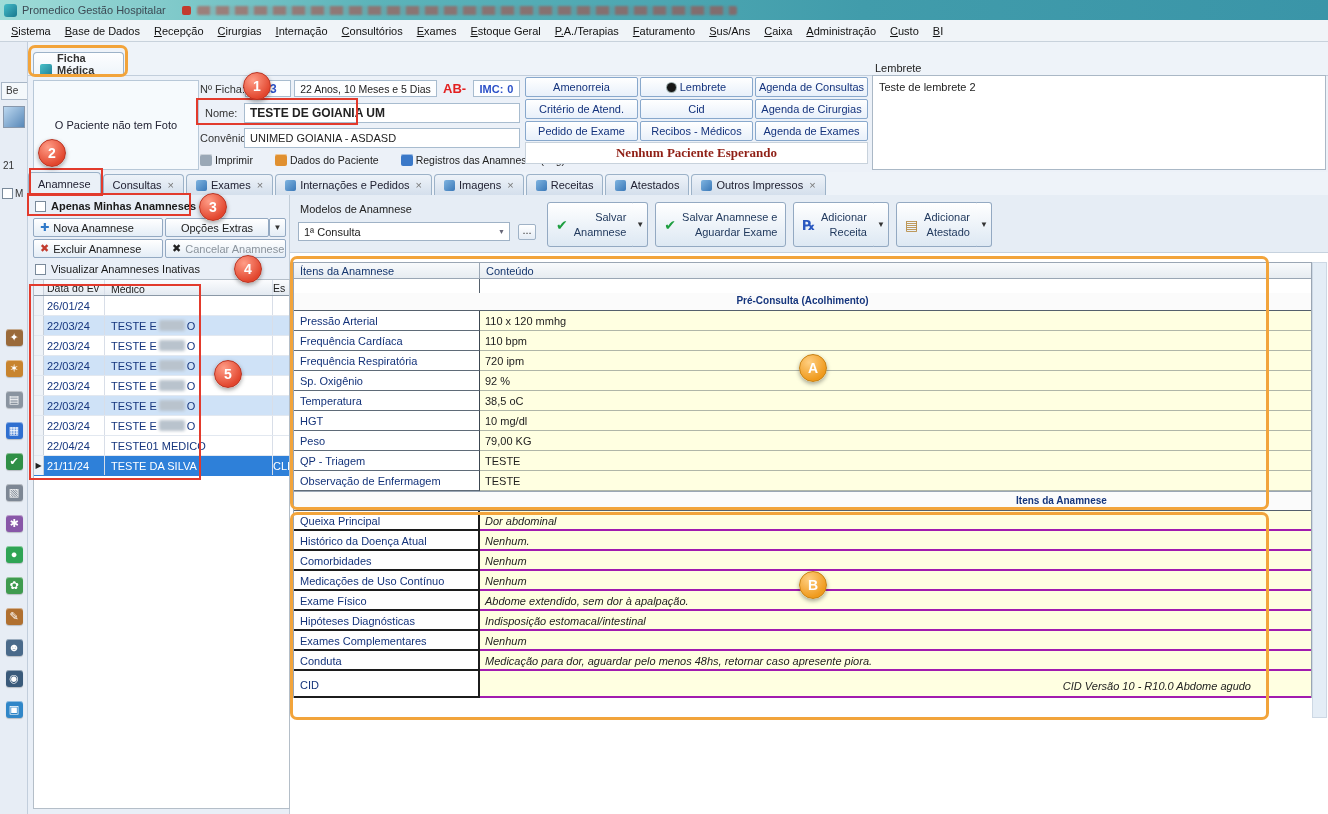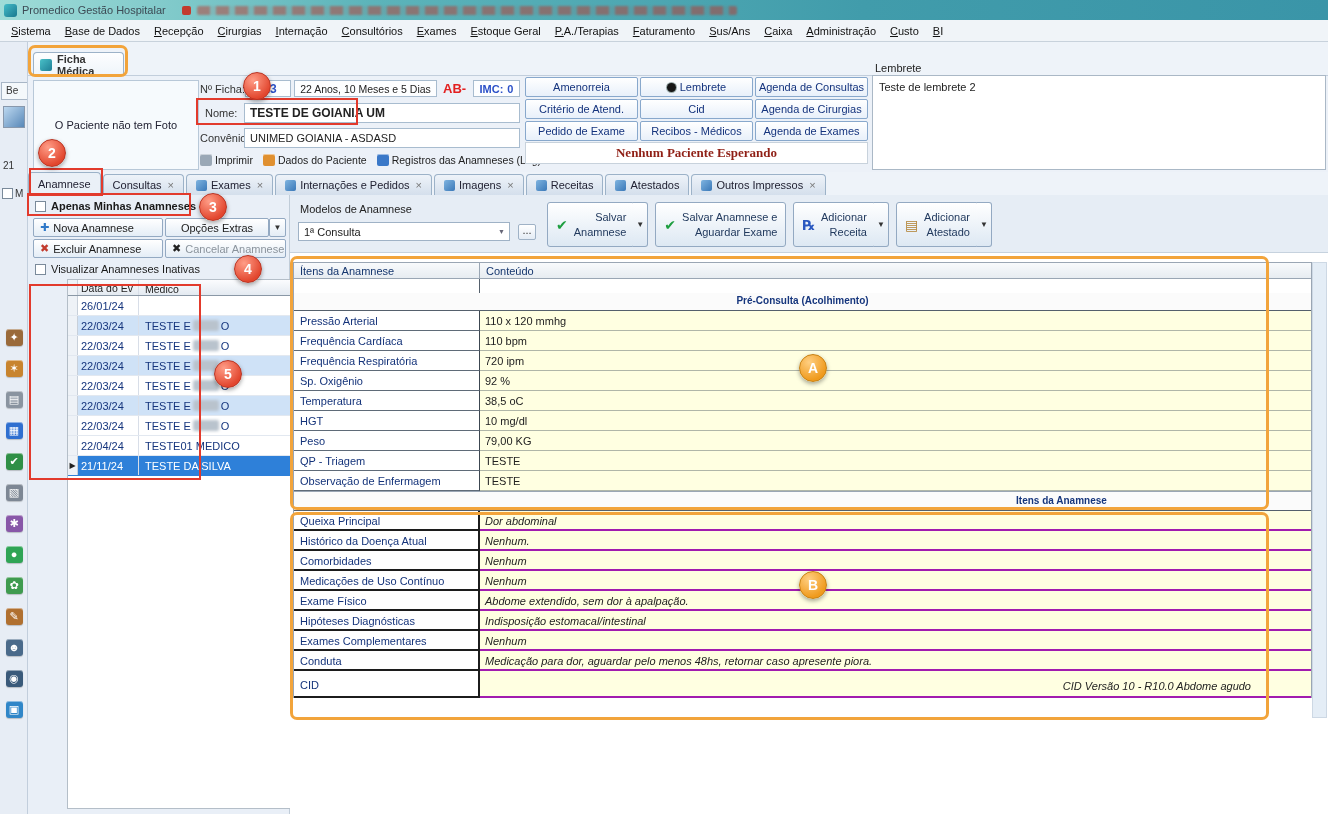--- a/index.html
+++ b/index.html
@@ -30,35 +30,35 @@
   .sb-photo{position:absolute;left:3px;top:64px;width:22px;height:22px;background:linear-gradient(135deg,#bcd8f0,#5888b8);border:1px solid #8898ac;}
   .sb-num{position:absolute;left:3px;top:118px;font-size:10px;color:#333;}
   .sb-chk{position:absolute;left:2px;top:146px;display:flex;gap:2px;align-items:center;font-size:10px;color:#333;}
   .sb-icons{position:absolute;left:4px;top:285px;display:flex;flex-direction:column;gap:11px;}
   .sb-ic{width:20px;height:20px;display:flex;align-items:center;justify-content:center;}
   .sb-g{width:17px;height:17px;border-radius:3px;color:#fff;font-size:11px;line-height:17px;text-align:center;display:block;
     box-shadow:inset 0 1px 0 rgba(255,255,255,.45),0 1px 1px rgba(0,0,0,.2);}
 
   
   .ficha-tab{position:absolute;left:33px;top:52px;width:91px;height:24px;background:linear-gradient(#fdfeff,#eef4fa);
-    border:1px solid #9cb2c8;border-bottom:none;border-radius:4px 4px 0 0;display:flex;align-items:center;gap:5px;
+    border:1px solid #9cb2c8;border-bottom:none;border-radius:4px 4px 0 0;display:flex;align-items:flex-end;gap:5px;
     padding-left:6px;font-weight:bold;color:#333;z-index:2;}
   .ficha-ic{width:12px;height:12px;border-radius:2px;background:linear-gradient(135deg,#49c0c8,#1f7f96);flex:0 0 auto;}
   .ppanel{position:absolute;left:28px;top:75px;width:1300px;height:97px;background:#ecf1f8;border-top:1px solid #c2cedc;}
   .photo{position:absolute;left:5px;top:4px;width:166px;height:90px;background:#f6fafd;border:1px solid #b8c8d8;
     display:flex;align-items:center;justify-content:center;text-align:center;color:#223;padding:0 18px;}
   .plabel{position:absolute;color:#333;}
   .pbox{position:absolute;background:#fdfeff;border:1px solid #a8bccf;display:flex;align-items:center;padding:0 4px;overflow:hidden;}
   .ficha-val{color:#2b50c8;font-weight:bold;font-size:12px;}
   .age-box{justify-content:center;font-size:10.5px;}
   .blood{position:absolute;left:415px;top:5px;color:#e32020;font-weight:bold;font-size:13px;}
   .imc-box{color:#2b50c8;font-weight:bold;gap:4px;justify-content:center;}
   .input{position:absolute;background:#fff;border:1px solid #a8bccf;display:flex;align-items:center;padding:0 5px;overflow:hidden;white-space:nowrap;}
   .nome-input{font-weight:bold;font-size:12px;}
-  .plinks{position:absolute;left:172px;top:78px;display:flex;gap:10px;align-items:flex-end;font-size:10.5px;color:#222;}
+  .plinks{position:absolute;left:172px;top:78px;display:flex;gap:22px;align-items:flex-end;font-size:10.5px;color:#222;}
   .plink{display:flex;align-items:center;gap:3px;cursor:default;white-space:nowrap;}
   .lk-ic{width:12px;height:12px;border-radius:2px;display:inline-block;box-shadow:inset 0 1px 0 rgba(255,255,255,.5);}
   .printer-icon{background:#9aa8b6;}
   .patient-data-icon{background:#e09030;}
   .log-icon{background:#3a78c8;}
   .qgrid{position:absolute;left:497px;top:1px;width:347px;display:flex;flex-wrap:wrap;gap:2px;}
   .qbtn{width:113px;height:20px;background:linear-gradient(#ffffff,#e8f0fa);border:1px solid #88a8cc;border-radius:2px;
     color:#14337d;display:flex;align-items:center;justify-content:center;gap:4px;overflow:hidden;white-space:nowrap;}
   .dot{width:9px;height:9px;border-radius:50%;background:#161616;box-shadow:0 0 0 1px #9aa;flex:0 0 auto;}
   .waiting{position:absolute;left:497px;top:66px;width:343px;height:22px;background:#fff;border:1px solid #c8d2dc;
@@ -84,21 +84,21 @@
   .sbtn{position:absolute;height:19px;background:linear-gradient(#ffffff,#e4edf6);border:1px solid #93a9c2;border-radius:2px;
     display:flex;align-items:center;gap:4px;padding:0 6px;color:#1a1a1a;white-space:nowrap;overflow:hidden;}
   .sbtn-ic{font-size:11px;font-weight:bold;}
   .btn-nova{left:5px;top:23px;width:130px;}
   .btn-opcoes{left:137px;top:23px;width:104px;justify-content:center;}
   .sm-arrow{position:absolute;left:241px;top:23px;width:17px;height:19px;background:linear-gradient(#ffffff,#e4edf6);
     border:1px solid #93a9c2;border-radius:2px;display:flex;align-items:center;justify-content:center;color:#333;font-size:8px;}
   .sm-arrow::after{content:"▼";}
   .btn-excluir{left:5px;top:44px;width:130px;}
   .btn-cancelar{left:137px;top:44px;width:121px;color:#8a939c;}
-  .lgrid{position:absolute;left:5px;top:84px;width:257px;height:530px;background:#fff;border:1px solid #b4bec8;margin-left:34px;}
+  .lgrid{position:absolute;left:5px;top:84px;width:257px;height:530px;background:#fff;border:1px solid #b4bec8;}
   .lg-head{display:flex;height:16px;background:linear-gradient(#fbfcfe,#e4eaf1);border-bottom:1px solid #8a98a6;font-size:10.5px;color:#222;}
   .lg-head>span{padding-top:2px;}
   .lg-row{display:flex;height:20px;background:#fff;border-bottom:1px solid #e2e8f0;color:#15357d;}
   .lg-row.alt{background:#cfe2f7;}
   .lg-row.sel{background:#2e80d9;color:#fff;border-bottom-color:#2e80d9;}
   .lg-ind{width:10px;border-right:1px solid #c8d0da;background:#eef2f7;color:#222;font-size:8px;display:flex;align-items:center;justify-content:center;flex:0 0 auto;}
   .lg-date{width:61px;padding:4px 2px 0 3px;border-right:1px solid #d8dee8;flex:0 0 auto;overflow:hidden;}
   .lg-med{flex:1;padding:0 0 0 6px;display:flex;align-items:center;gap:2px;border-right:1px solid #d8dee8;overflow:hidden;}
   .lg-extra{width:16px;overflow:hidden;padding-top:4px;flex:0 0 auto;}
   .lg-head .lg-date,.lg-head .lg-med{color:#222;}

